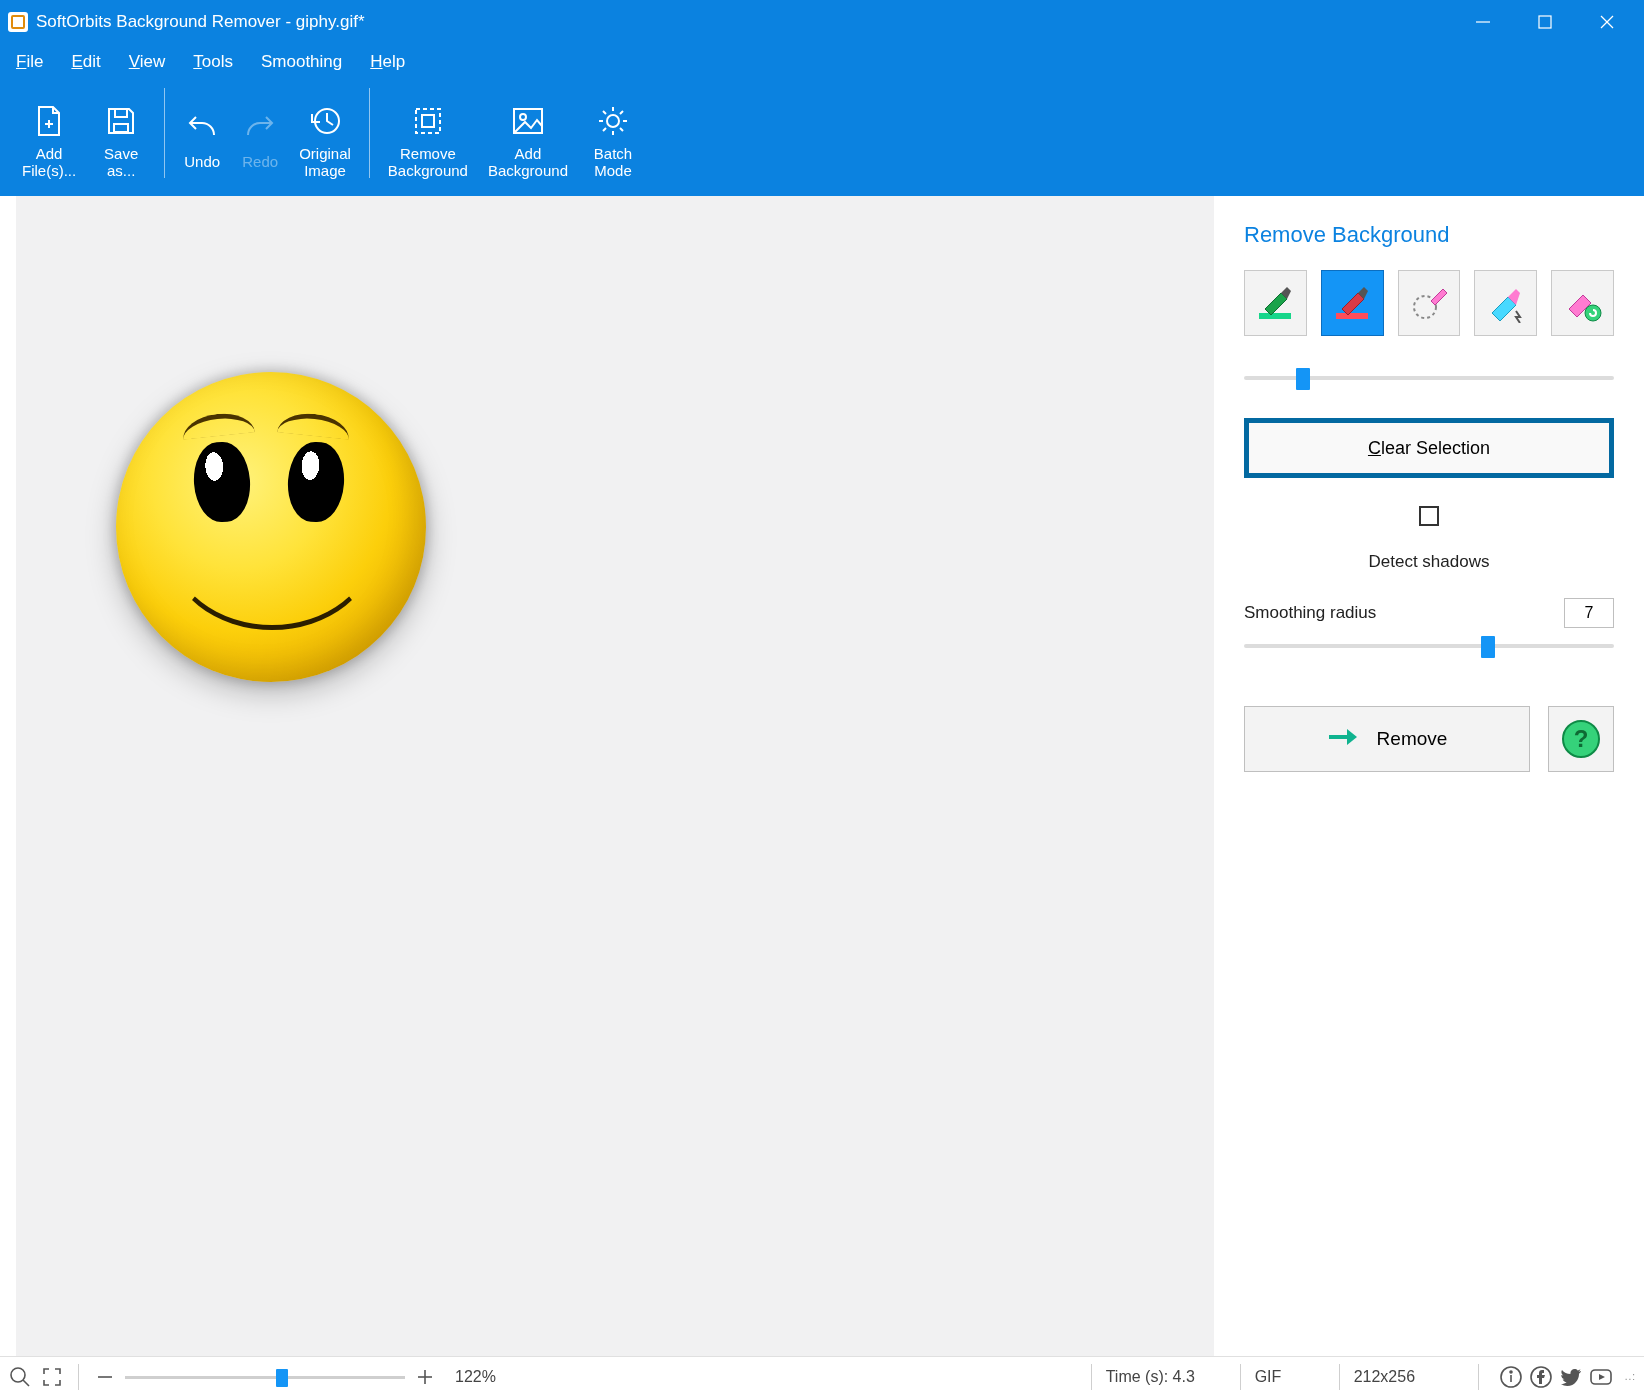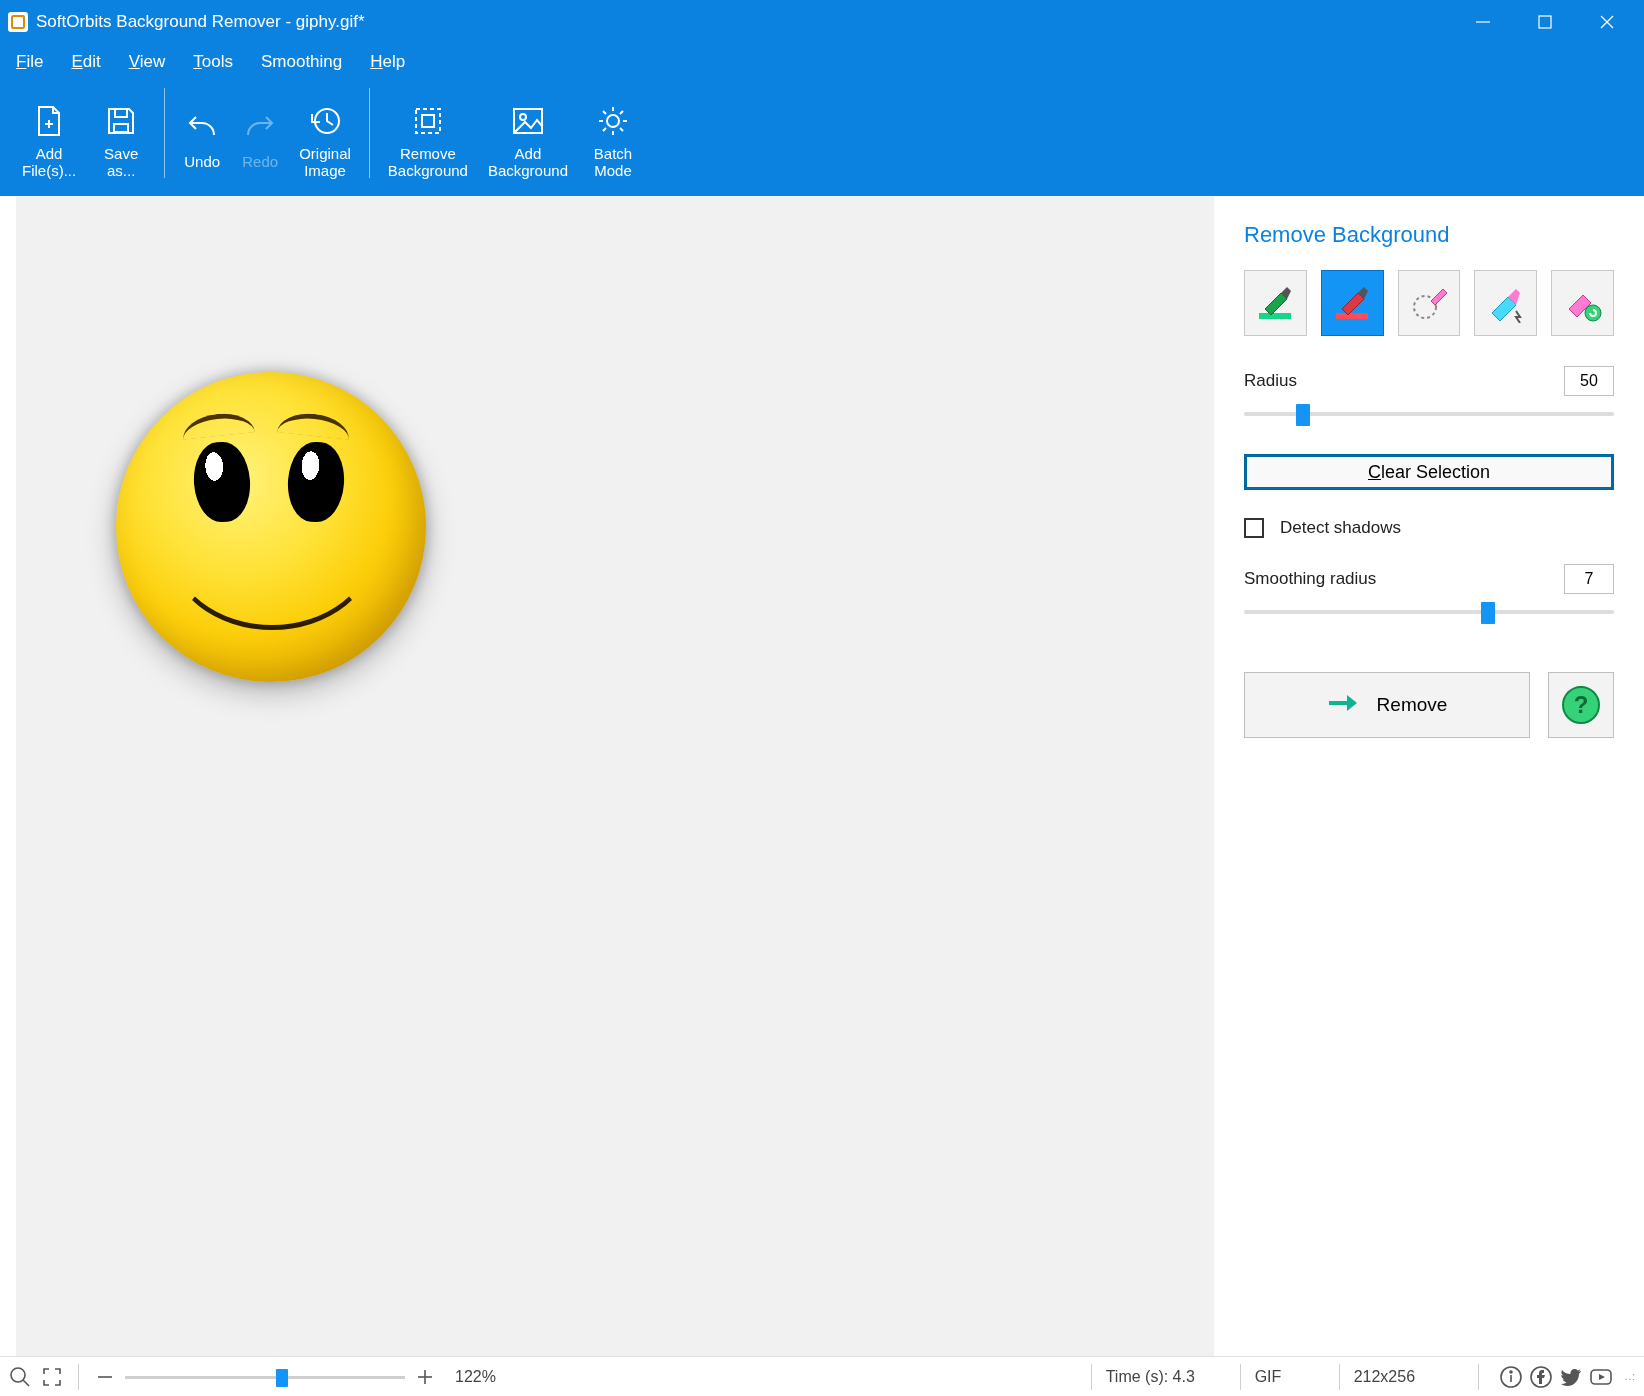--- a/index.html
+++ b/index.html
@@ -177,29 +177,29 @@
     position:relative;
     height:24px;
     margin-bottom:28px;
   }
   .slider-track .rail{position:absolute;left:0;right:0;top:10px;height:4px;background:#dcdcdc;border-radius:2px;}
   .slider-track .thumb{
     position:absolute;top:2px;width:14px;height:22px;background:#1495f6;border-radius:1px;
     transform:translateX(-50%);
   }
   .big-btn{
-    width:100%;height:36px;
-    border:3px solid #0369a1;
+    width:100%;height:60px;
+    border:5px solid #0369a1;
     background:#f9f9f9;
     font-size:18px;
     display:flex;align-items:center;justify-content:center;
     margin-bottom:28px;
   }
   .big-btn .u{text-decoration:underline;}
-  .chk-row{display:flex;align-items:center;gap:16px;font-size:17px;margin-bottom:26px;}
+  .chk-row{display:flex;align-items:center;gap:26px;font-size:17px;margin-bottom:26px;flex-direction:column;}
   .chk{
     width:20px;height:20px;border:2px solid #333;background:#fff;
   }
   .remove-row{display:flex;gap:18px;align-items:stretch;}
   .remove-btn{
     flex:1;height:66px;border:1px solid #bfbfbf;background:#f3f3f3;
     display:flex;align-items:center;justify-content:center;gap:20px;font-size:19px;
   }
   .help-btn{
     width:66px;height:66px;border:1px solid #bfbfbf;background:#f3f3f3;
@@ -398,24 +398,20 @@
       </div>
       <div class="tool-btn">
         <svg viewBox="0 0 40 40">
             <polygon points="6,26 20,12 28,20 14,34" fill="#ff7bd1" stroke="#c23a9a"></polygon>
             <circle cx="30" cy="30" r="8" fill="#35d27a" stroke="#0e8a46"></circle>
             <path d="M27 30a3 3 0 1 0 3-3" fill="none" stroke="#fff" stroke-width="2"></path>
           </svg>
       </div>
     </div>
 
-    <div class="field-row">
-      <span>Radius</span>
-      <input class="num-input" value="50" style="">
-    </div>
     <div class="slider-track">
       <div class="rail"></div>
       <div class="thumb" id="radius-thumb" style="left: 16%;"></div>
     </div>
 
     <button class="big-btn">
       <span><span class="u">C</span><span>lear Selection</span></span>
     </button>
 
     <div class="chk-row">

